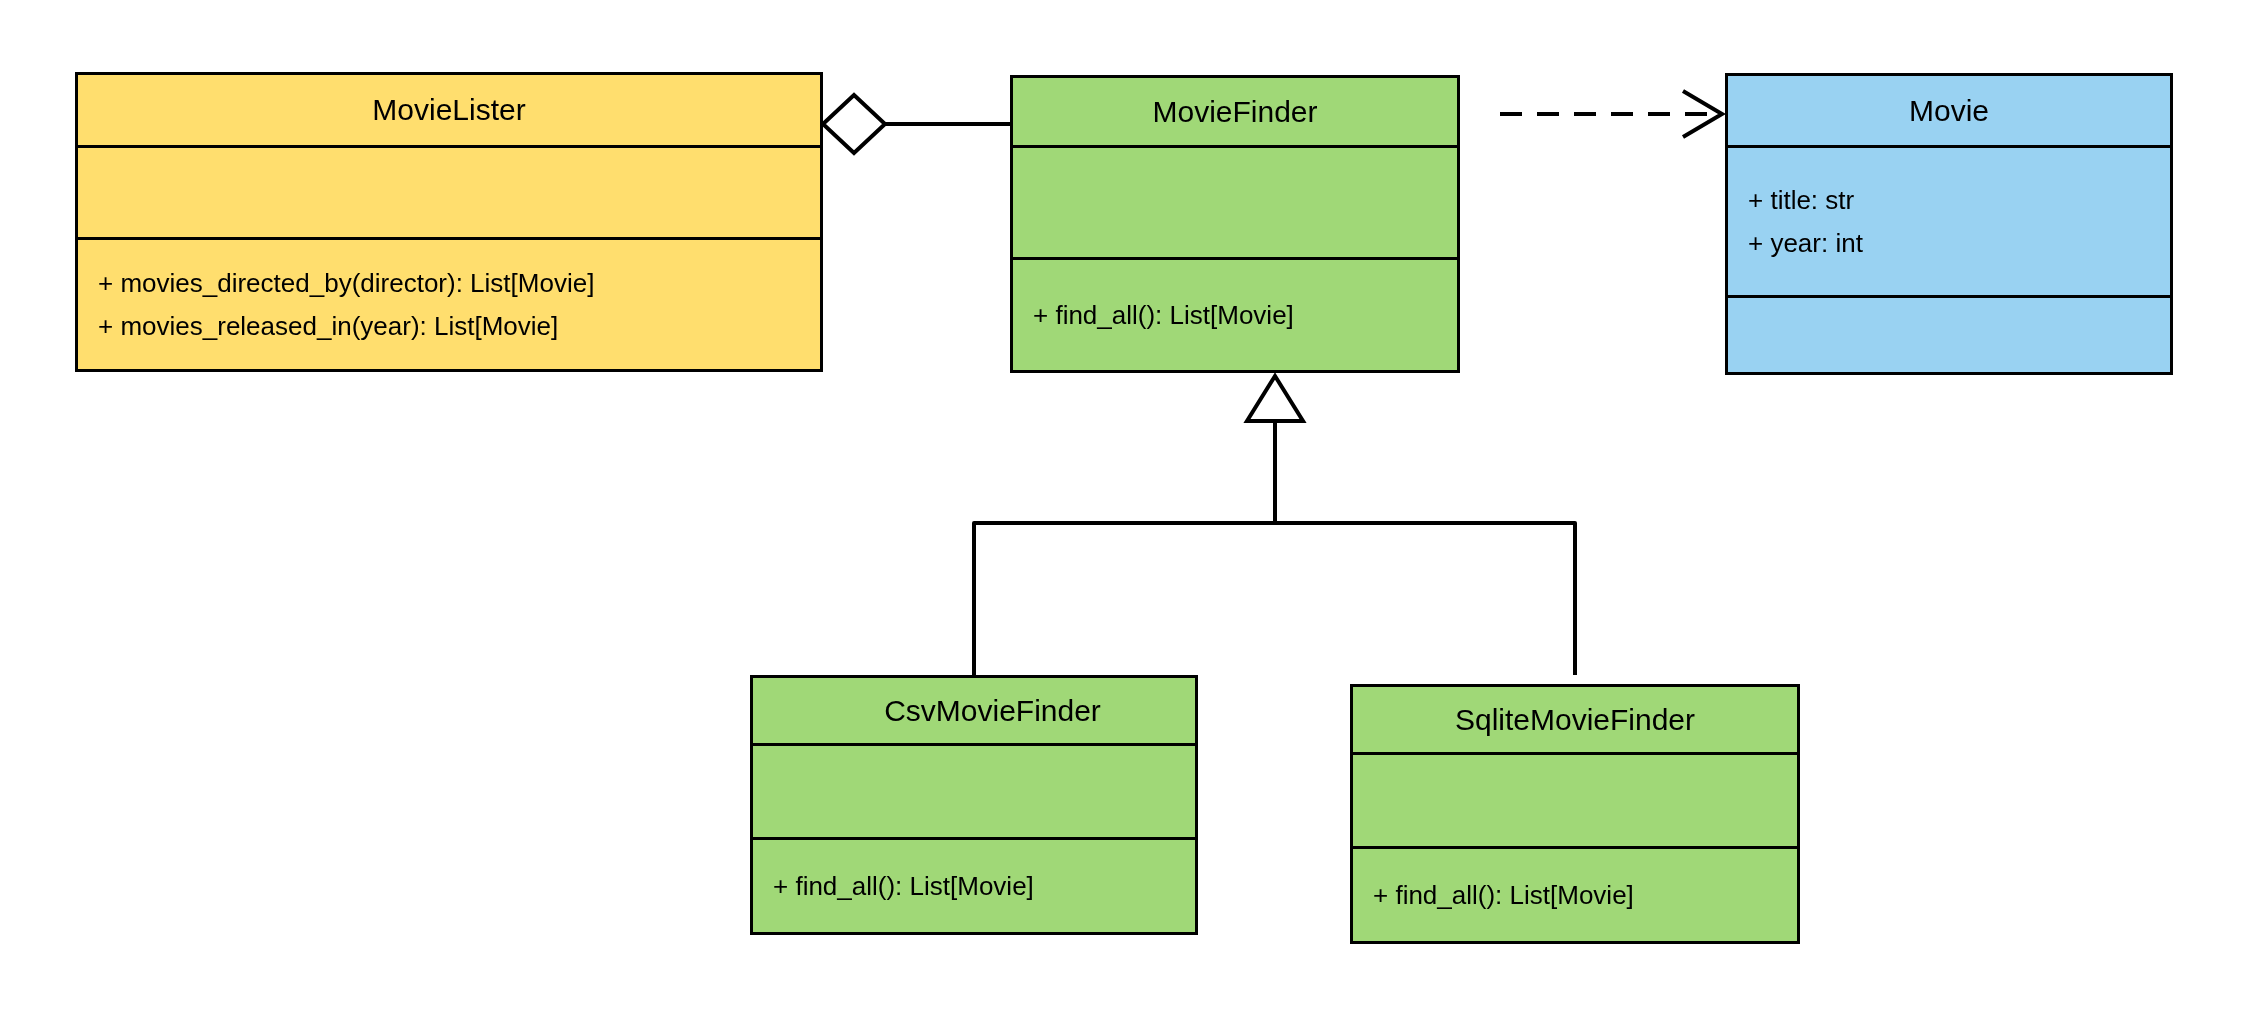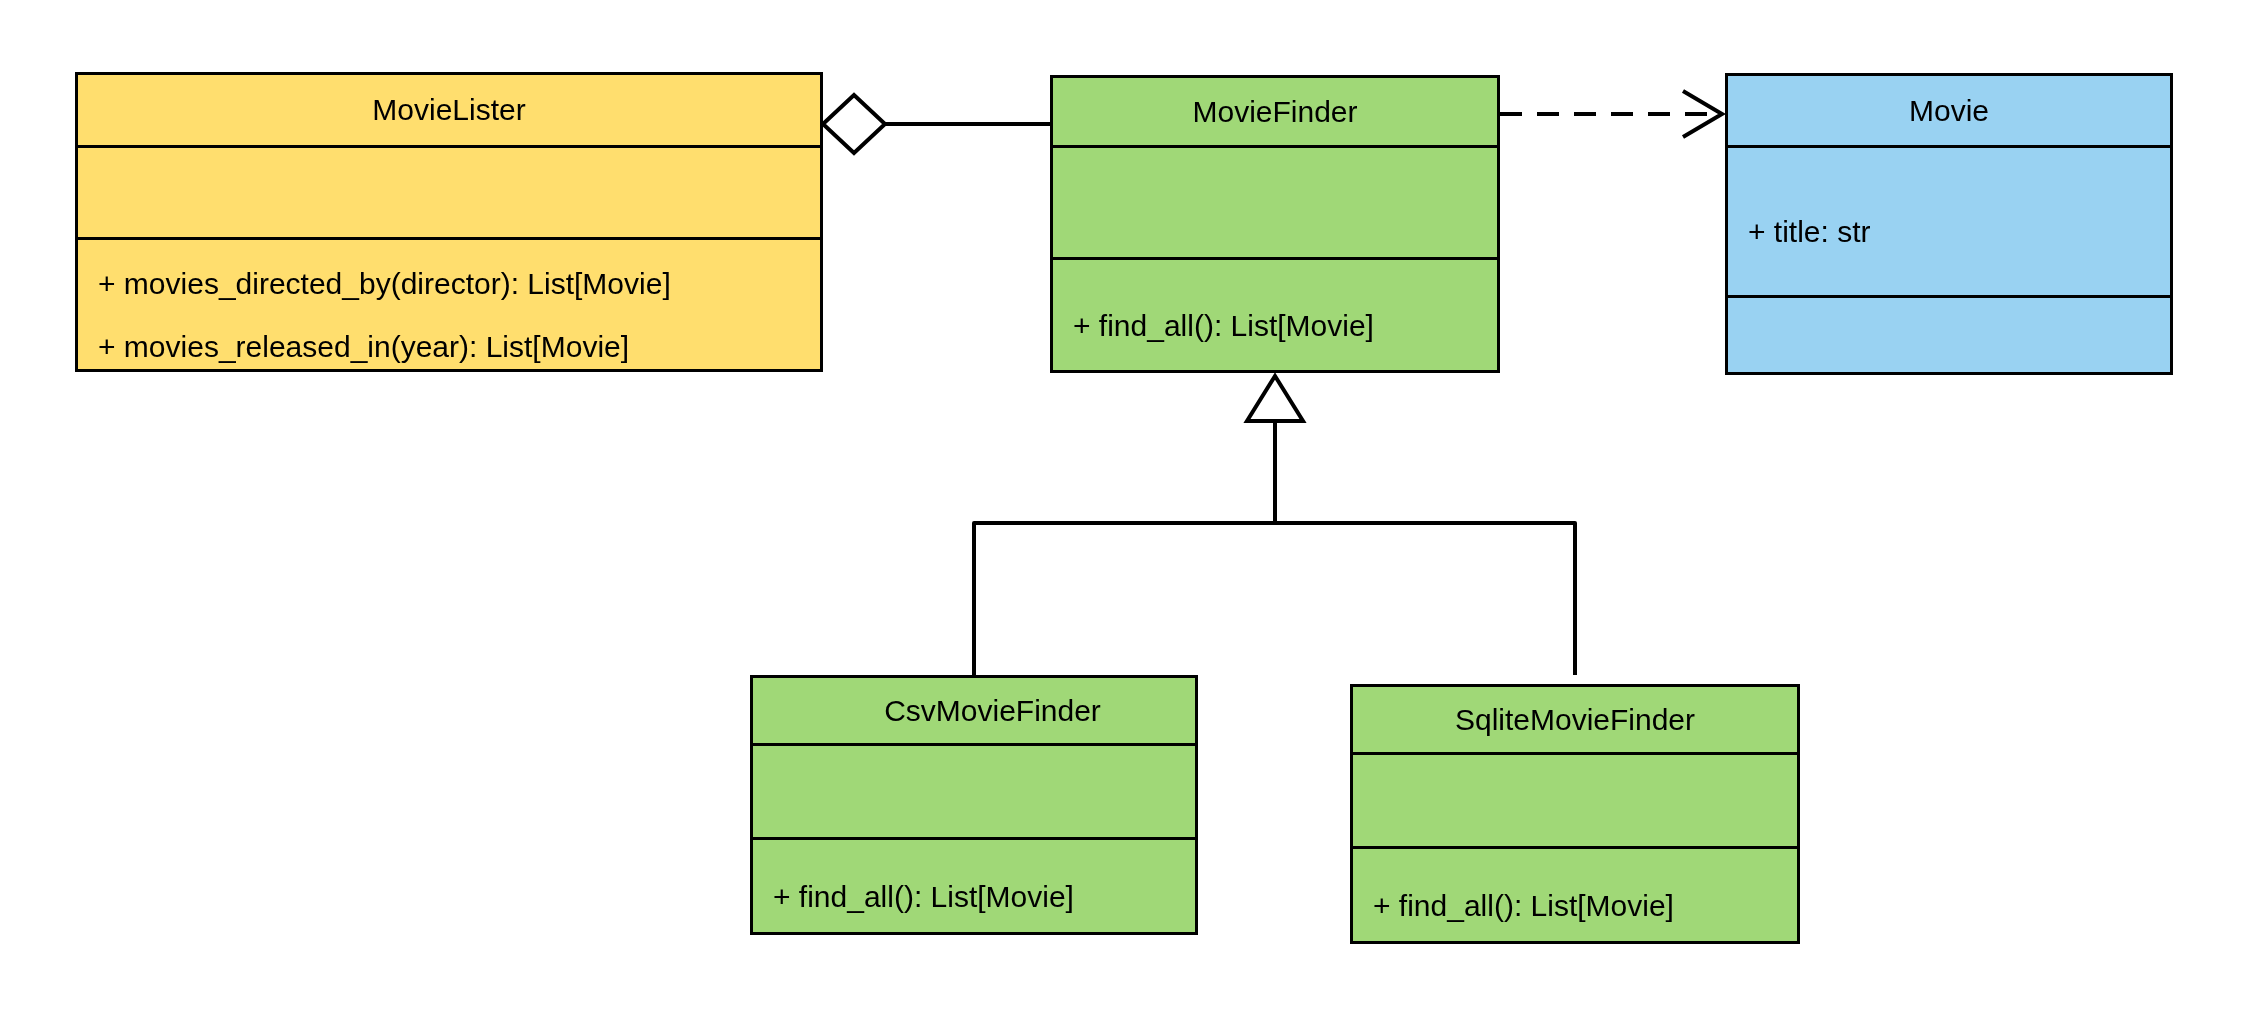--- a/index.html
+++ b/index.html
@@ -46,35 +46,34 @@
     display: flex;
     flex-direction: column;
     justify-content: center;
     padding: 0 20px;
     flex: 0 0 auto;
   }
   .uml-class .compartment.last {
     flex: 1 1 auto;
   }
   .uml-class .line {
-    font-size: 30px;
+    font-size: 26px;
     line-height: 43px;
     white-space: nowrap;
-    margin-top: 20px;
   }
   .fill-yellow { background: #FFDE6E; }
   .fill-green  { background: #A0D877; }
   .fill-blue   { background: #99D2F2; }
 
   
   #movie-lister   { left: 75px;   top: 72px;  width: 748px; height: 300px; }
   #movie-lister .title        { height: 70px; }
   #movie-lister .attrs        { height: 92px; }
 
-  #movie-finder   { left: 1050px; top: 75px;  width: 450px; height: 298px; }
+  #movie-finder   { left: 1010px; top: 75px;  width: 450px; height: 298px; }
   #movie-finder .title        { height: 67px; }
   #movie-finder .attrs        { height: 112px; }
 
   #movie          { left: 1725px; top: 73px;  width: 448px; height: 302px; }
   #movie .title               { height: 69px; }
   #movie .attrs               { height: 150px; }
 
   #csv-movie-finder    { left: 750px;  top: 675px; width: 448px; height: 260px; }
   #csv-movie-finder .title    { height: 65px; padding-left: 37px; }
   #csv-movie-finder .attrs    { height: 94px; }
@@ -121,20 +120,21 @@
     <div class="compartment attrs"></div>
     <div class="compartment last methods">
       <div class="line">+ find_all(): List[Movie]</div>
     </div>
   </div>
 
   <div class="uml-class fill-blue" id="movie">
     <div class="title">Movie</div>
     <div class="compartment attrs">
       <div class="line">+ title: str</div>
+      <div class="line">+ year: int</div>
     </div>
     <div class="compartment last methods"></div>
   </div>
 
   <div class="uml-class fill-green" id="csv-movie-finder">
     <div class="title">CsvMovieFinder</div>
     <div class="compartment attrs"></div>
     <div class="compartment last methods">
       <div class="line">+ find_all(): List[Movie]</div>
     </div>

